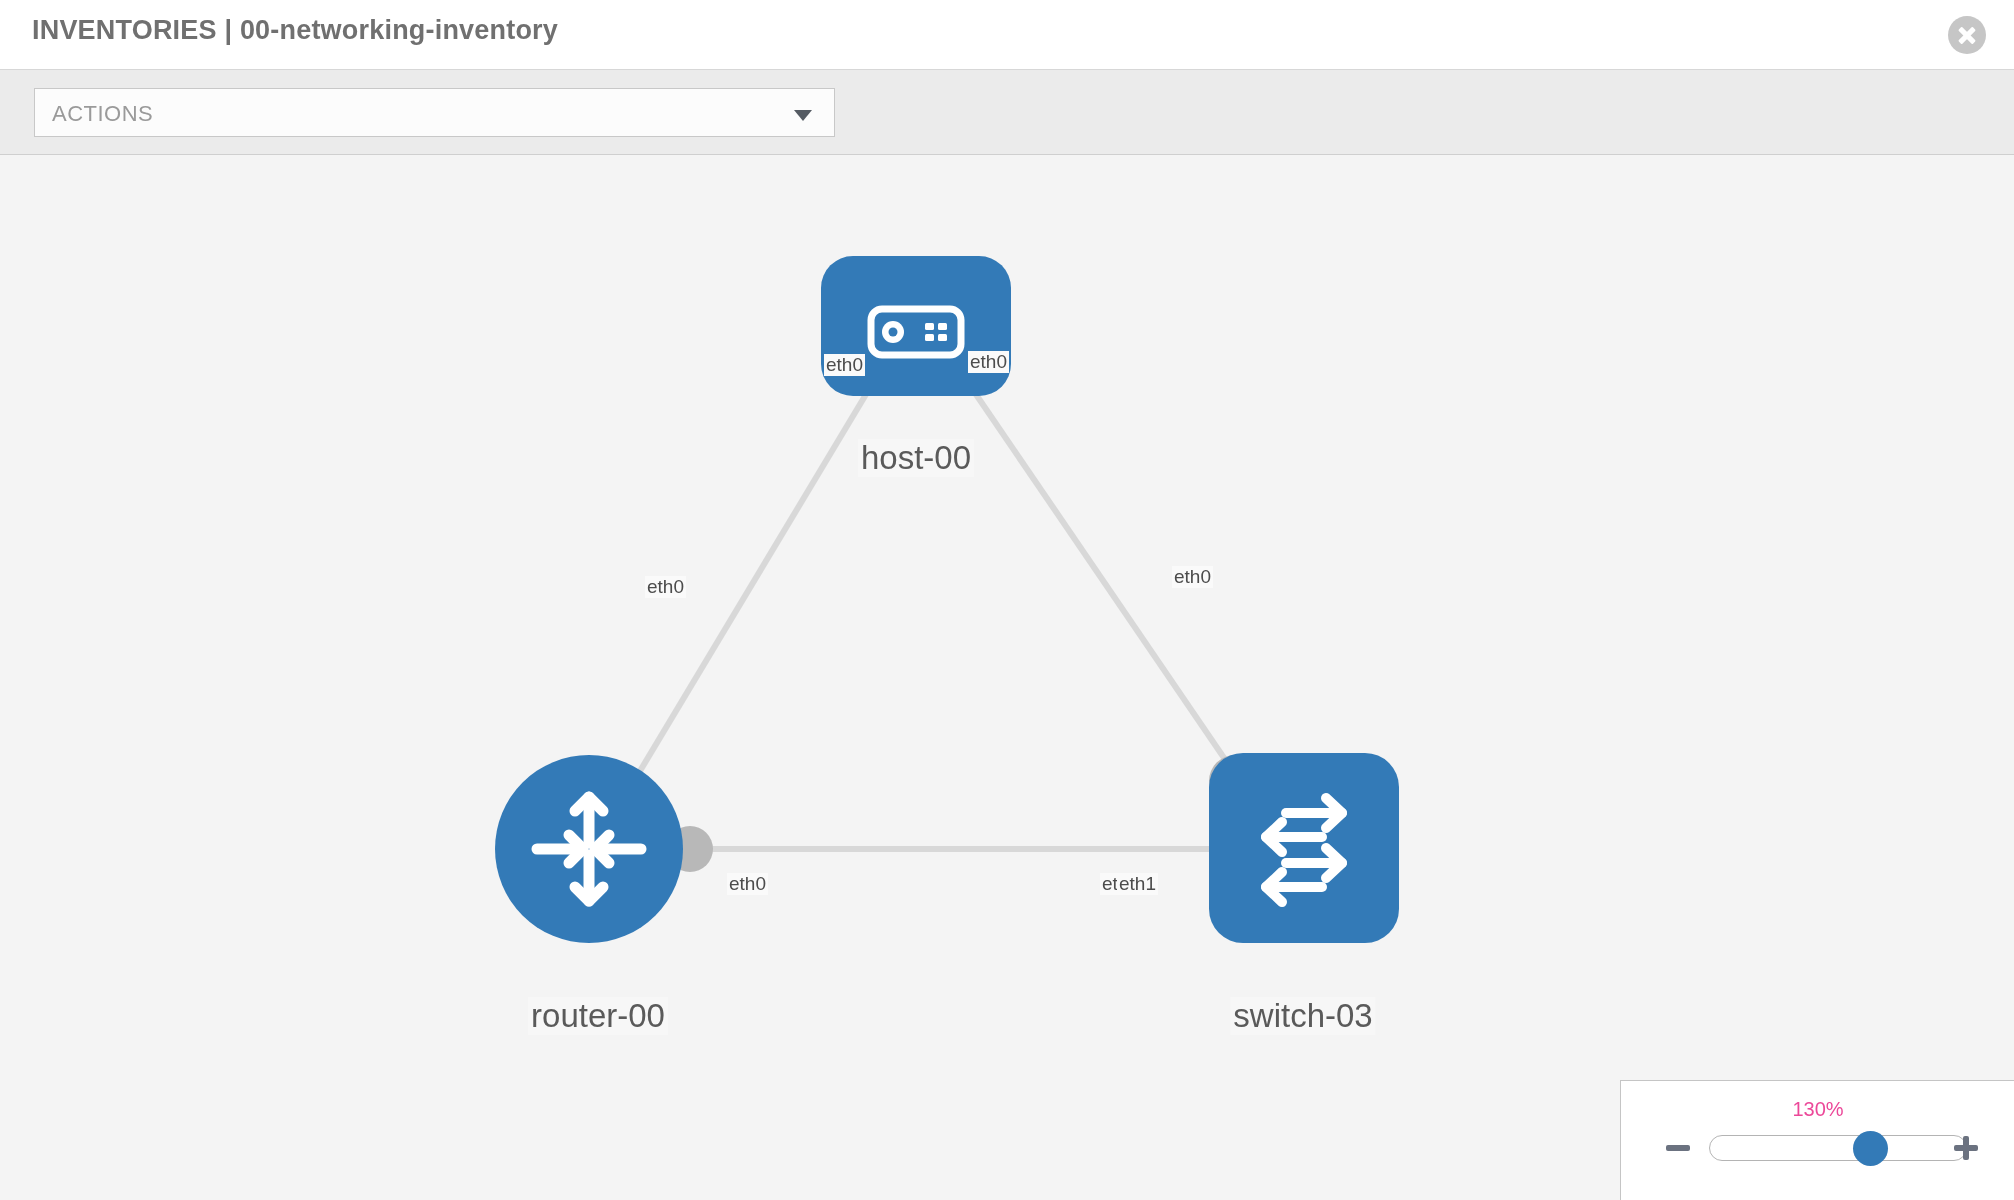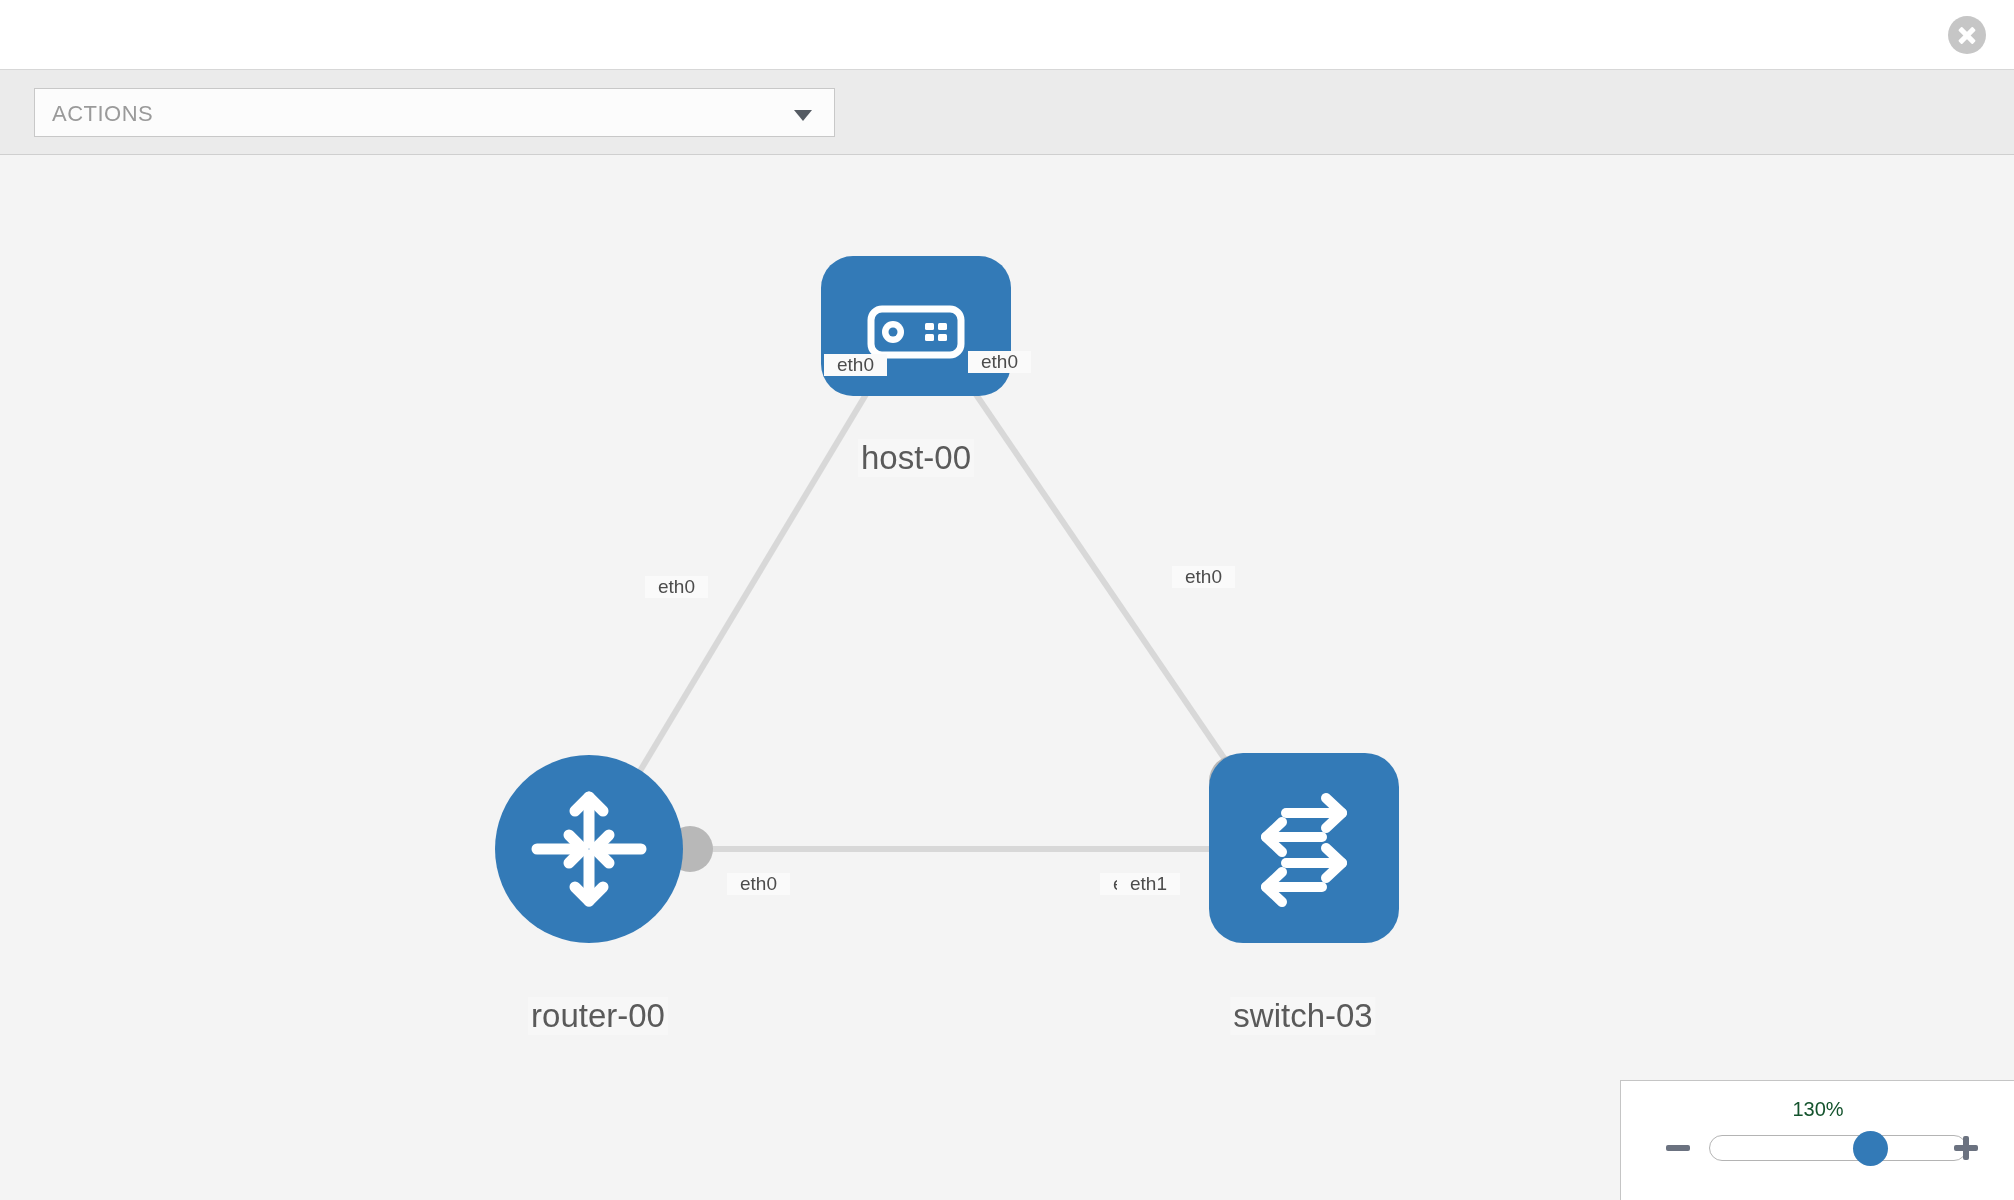--- a/index.html
+++ b/index.html
@@ -93,37 +93,37 @@
     background: #f7f7f7;
     padding: 0 3px;
     white-space: nowrap;
     transform: translateX(-50%);
   }
   .edge-label {
     position: absolute;
     font-size: 19px;
     color: #4c4c4c;
     background: #fafafa;
-    padding: 0 13px;
+    padding: 0 2px;
     white-space: nowrap;
   }
 
   
   .zoom-panel {
     position: absolute;
     left: 1620px; top: 1080px;
     width: 394px; height: 120px;
     background: #ffffff;
     border-left: 1px solid #c5c5c5;
     border-top: 1px solid #c5c5c5;
   }
   .zoom-value {
     position: absolute; top: 17px; left: 0; width: 394px;
     text-align: center;
-    font-size: 20px; color: #14532d;
+    font-size: 20px; color: #ec4899;
   }
   .zoom-minus, .zoom-plus {
     position: absolute; top: 52px;
     width: 30px; height: 30px; cursor: pointer;
   }
   .zoom-minus { left: 42px; }
   .zoom-plus  { left: 330px; }
   .zoom-minus::before, .zoom-plus::before, .zoom-plus::after {
     content: ""; position: absolute;
     background: #6b7280; border-radius: 2px;
@@ -144,20 +144,21 @@
     position: absolute; top: -5px; left: 143px;
     width: 35px; height: 35px; border-radius: 50%;
     background: #337ab7;
     cursor: grab;
   }
 </style>
 </head>
 <body>
 
 <div class="header">
+  <div class="page-title">INVENTORIES | 00-networking-inventory</div>
   <div class="close-btn"></div>
 </div>
 
 <div class="toolbar">
 
   <div class="select-box" id="actions-select">
     <span class="sel-label">ACTIONS</span>
     <span class="caret"></span>
   </div>
 

